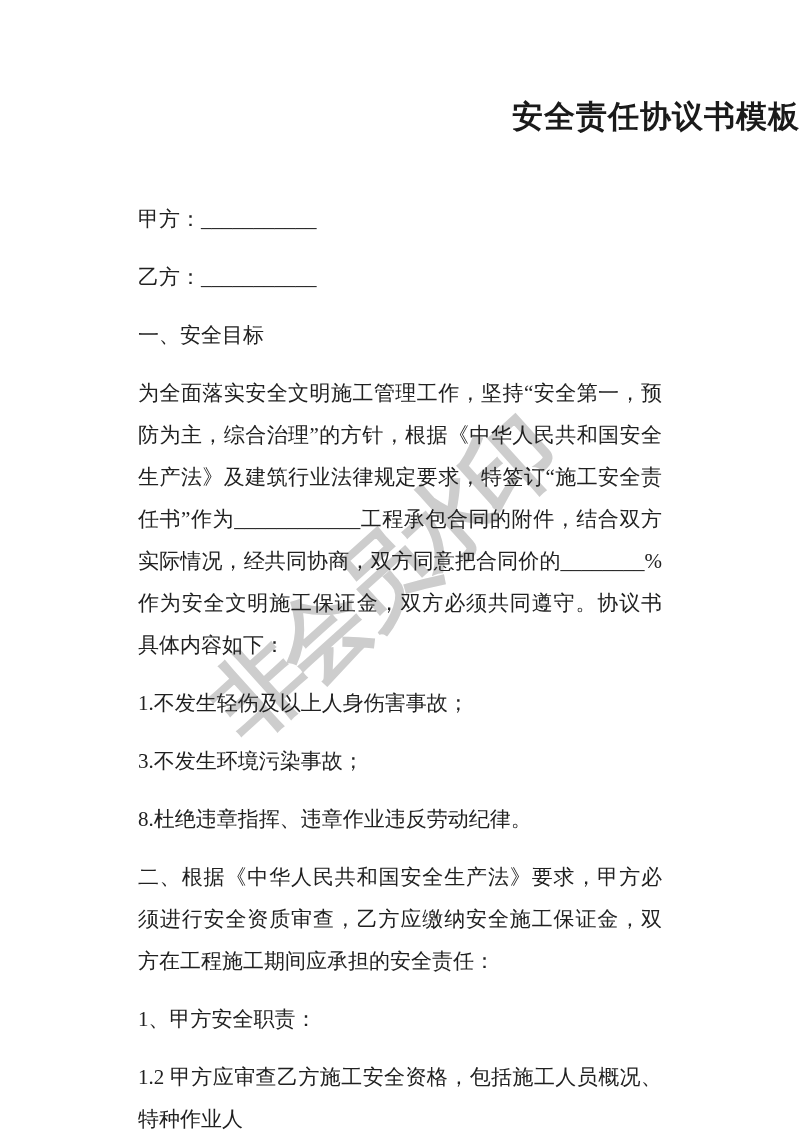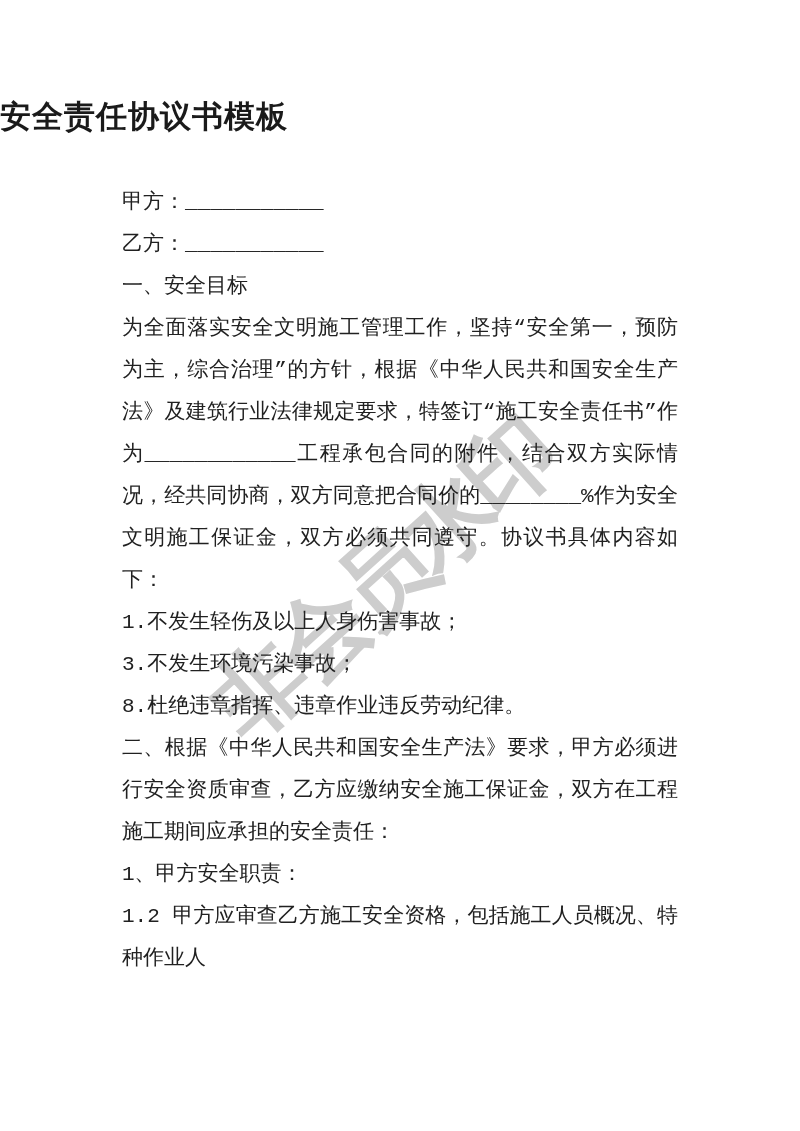--- a/index.html
+++ b/index.html
@@ -30,41 +30,40 @@
     white-space: nowrap;
     z-index: 0;
     user-select: none;
   }
   .doc-title {
     position: absolute;
     top: 96px;
     left: 0;
     right: 0;
     margin: 0;
-    text-align: left;
+    text-align: right;
     font-size: 31px;
     font-weight: 700;
     letter-spacing: 1px;
     color: #1a1a1a;
     z-index: 1;
   }
   .doc-body {
     position: absolute;
     left: 122px;
     top: 182px;
     width: 556px;
     font-size: 21px;
     line-height: 42px;
     text-align: justify;
     z-index: 1;
   }
   .doc-line {
-    margin: 0;
+    margin: 16px;
     padding: 0;
-    font-family: Liberation Mono, monospace;
   }
   .blank {
     letter-spacing: 0;
     white-space: nowrap;
   }
 </style>
 </head>
 <body>
 
 <div class="page">

